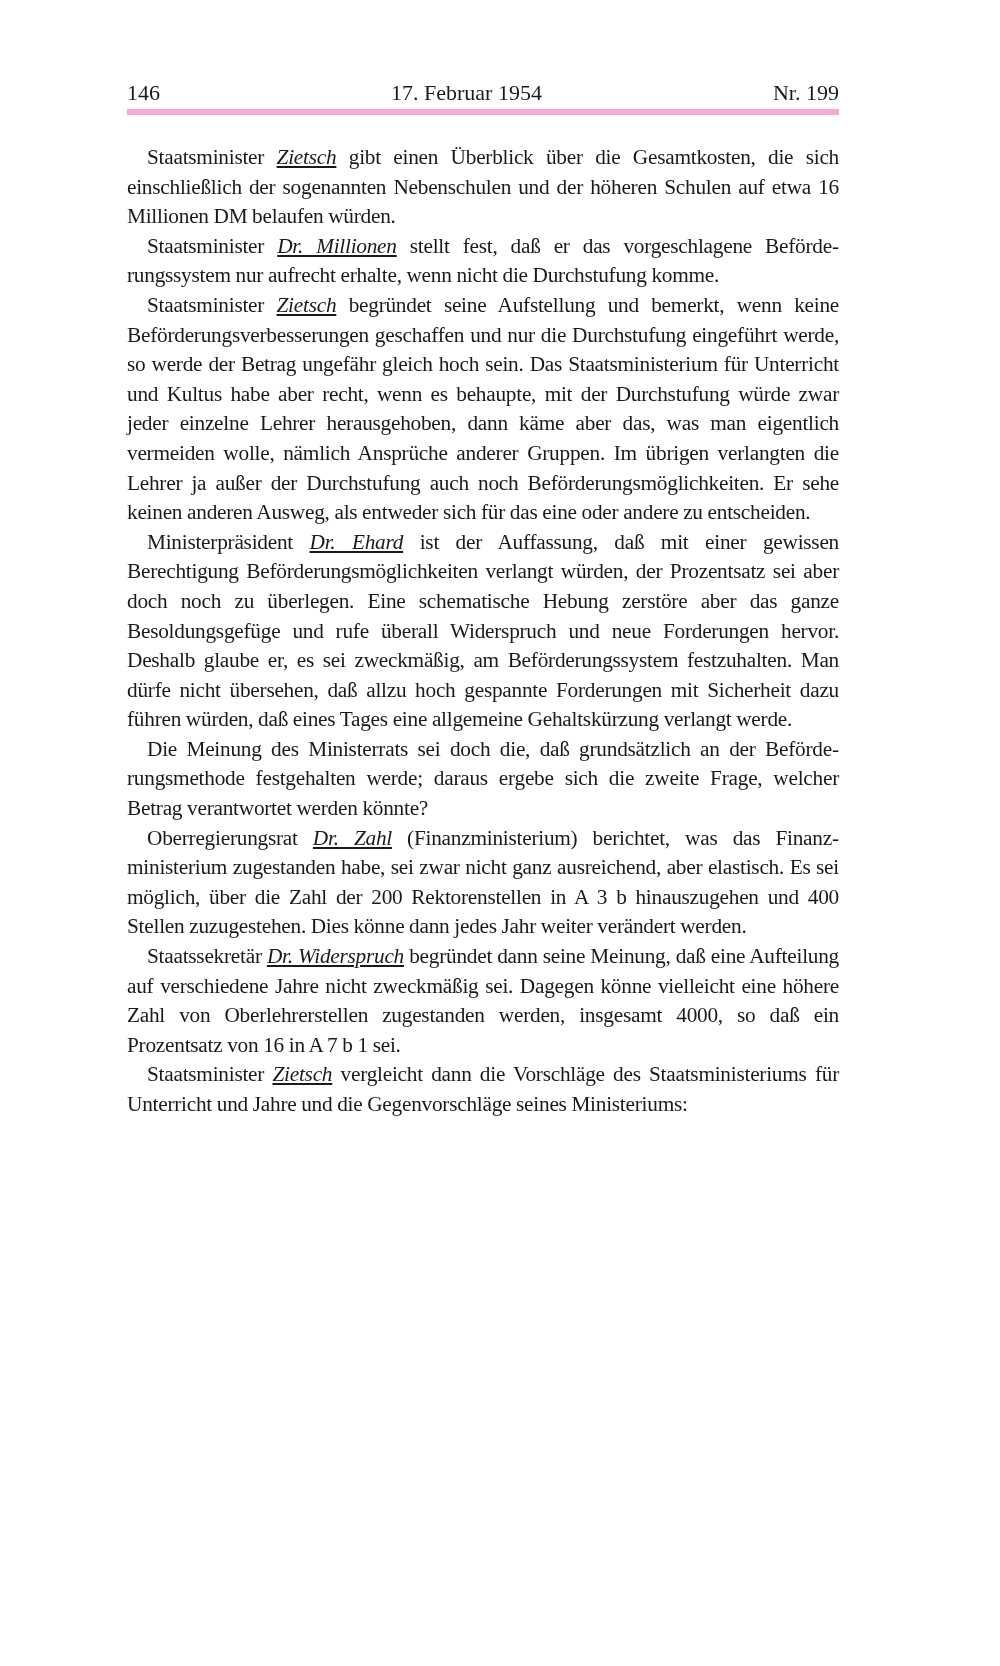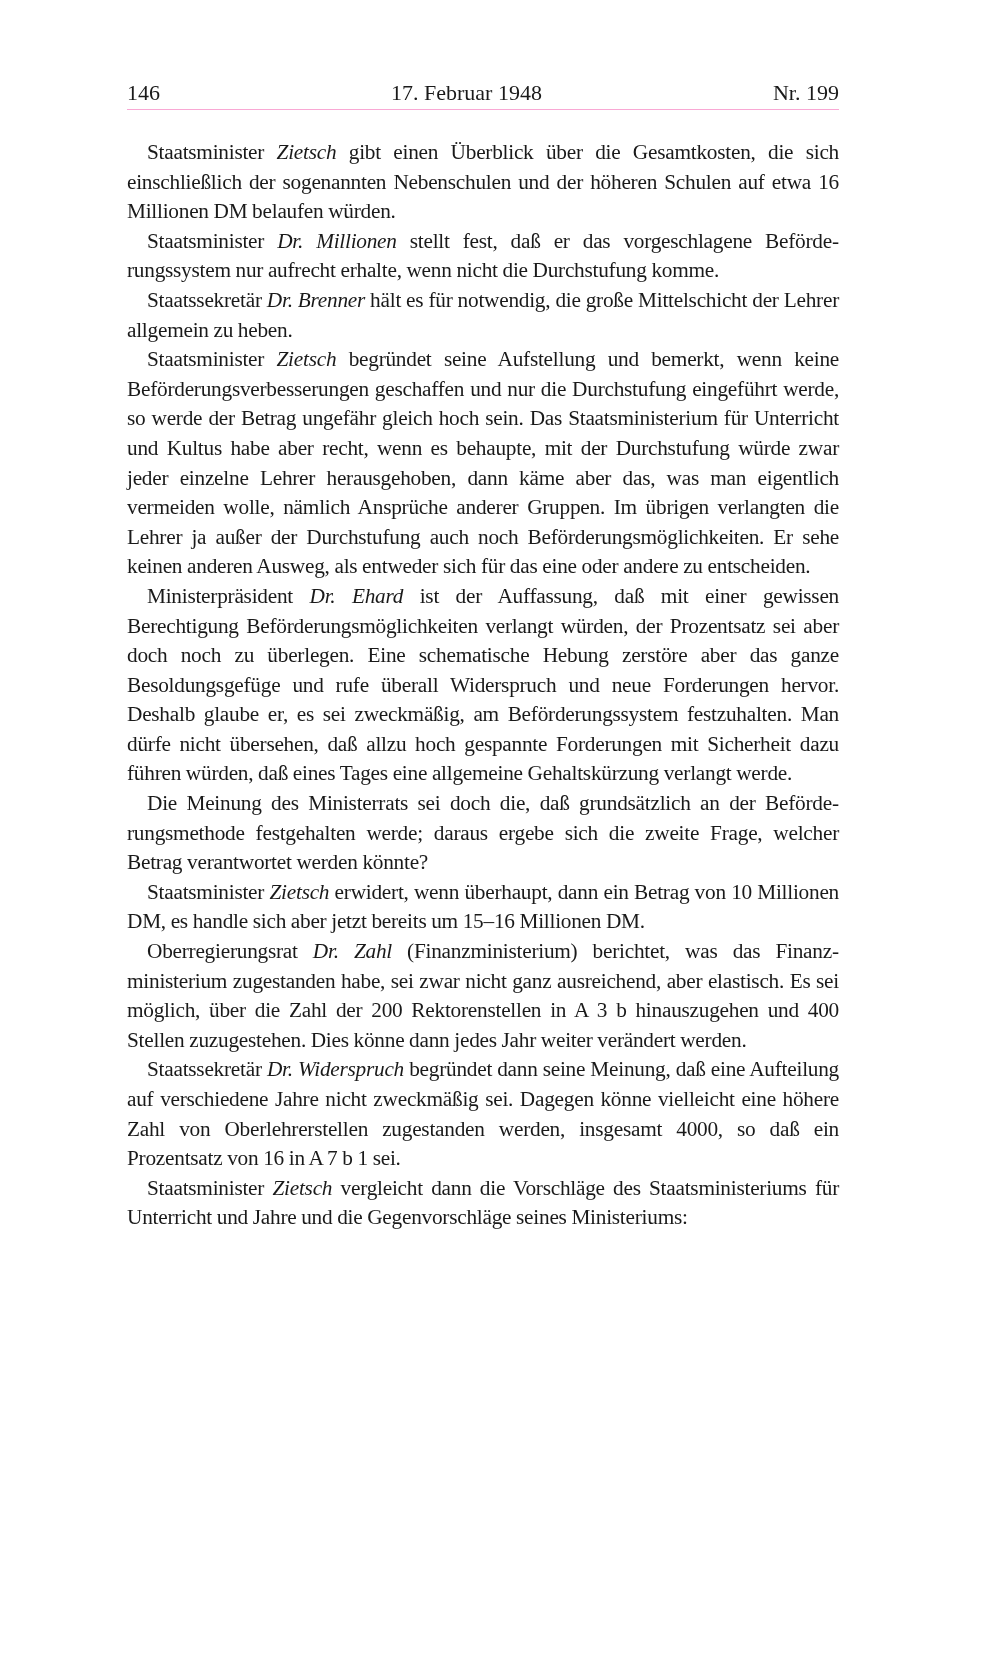--- a/index.html
+++ b/index.html
@@ -5,47 +5,45 @@
     html, body { margin: 0; padding: 0; background: #ffffff; }
     body { width: 1000px; height: 1666px; position: relative; overflow: hidden; }
     .page {
       position: absolute; left: 127px; top: 78px; width: 712px;
       font-family: "Liberation Serif", "DejaVu Serif", serif;
       color: #1a1a1a;
     }
     .running-head {
       display: flex; justify-content: space-between; align-items: baseline;
       font-size: 22px; line-height: 30px; height: 30px;
-      border-bottom: 1px solid #f9a8d4;
+      border-bottom: 6px solid #f9a8d4;
       padding-bottom: 1px;
     }
     .running-head span { display: block; }
     .body-text { margin-top: 28px; }
     .para {
       font-size: 21.3px; line-height: 29.6px;
       text-align: justify; text-indent: 20px; margin: 0;
       hyphens: manual; word-spacing: -0.3px; letter-spacing: -0.25px;
     }
-    .para .name { font-style: italic; }
+    .para .name { font-style: italic; text-decoration: underline; }
   </style>
 </head>
 <body>
 
 <div class="page">
   <div class="running-head">
     <span>146</span>
-    <span>17. Februar 1948</span>
+    <span>17. Februar 1954</span>
     <span>Nr. 199</span>
   </div>
 
   <div class="body-text">
     <p class="para"><span>Staatsminister </span><span class="name">Zietsch</span><span> gibt einen Überblick über die Gesamtkosten, die sich einschließlich der sogenannten Nebenschulen und der höheren Schulen auf etwa 16 Millionen DM belaufen würden.</span></p>
     <p class="para"><span>Staatsminister </span><span class="name">Dr. Millionen</span><span> stellt fest, daß er das vorgeschlagene Beförde­rungssystem nur aufrecht erhalte, wenn nicht die Durchstufung komme.</span></p>
-    <p class="para"><span>Staatssekretär </span><span class="name">Dr. Brenner</span><span> hält es für notwendig, die große Mittelschicht der Lehrer allgemein zu heben.</span></p>
     <p class="para"><span>Staatsminister </span><span class="name">Zietsch</span><span> begründet seine Aufstellung und bemerkt, wenn keine Beförderungsverbesserungen geschaffen und nur die Durchstufung eingeführt werde, so werde der Betrag ungefähr gleich hoch sein. Das Staatsministerium für Unterricht und Kultus habe aber recht, wenn es behaupte, mit der Durch­stufung würde zwar jeder einzelne Lehrer herausgehoben, dann käme aber das, was man eigentlich vermeiden wolle, nämlich Ansprüche anderer Gruppen. Im übrigen verlangten die Lehrer ja außer der Durchstufung auch noch Beförde­rungsmöglichkeiten. Er sehe keinen anderen Ausweg, als entweder sich für das eine oder andere zu entscheiden.</span></p>
     <p class="para"><span>Ministerpräsident </span><span class="name">Dr. Ehard</span><span> ist der Auffassung, daß mit einer gewissen Berechtigung Beförderungsmöglichkeiten verlangt würden, der Prozentsatz sei aber doch noch zu überlegen. Eine schematische Hebung zerstöre aber das ganze Besoldungsgefüge und rufe überall Widerspruch und neue Forderungen hervor. Deshalb glaube er, es sei zweckmäßig, am Beförderungssystem festzu­halten. Man dürfe nicht übersehen, daß allzu hoch gespannte Forderungen mit Sicherheit dazu führen würden, daß eines Tages eine allgemeine Gehaltskür­zung verlangt werde.</span></p>
     <p class="para"><span>Die Meinung des Ministerrats sei doch die, daß grundsätzlich an der Beförde­rungsmethode festgehalten werde; daraus ergebe sich die zweite Frage, welcher Betrag verantwortet werden könnte?</span><span class="name"></span><span></span></p>
-    <p class="para"><span>Staatsminister </span><span class="name">Zietsch</span><span> erwidert, wenn überhaupt, dann ein Betrag von 10 Millionen DM, es handle sich aber jetzt bereits um 15–16 Millionen DM.</span></p>
     <p class="para"><span>Oberregierungsrat </span><span class="name">Dr. Zahl</span><span> (Finanzministerium) berichtet, was das Finanz­ministerium zugestanden habe, sei zwar nicht ganz ausreichend, aber elastisch. Es sei möglich, über die Zahl der 200 Rektorenstellen in A 3 b hinauszugehen und 400 Stellen zuzugestehen. Dies könne dann jedes Jahr weiter verändert werden.</span></p>
     <p class="para"><span>Staatssekretär </span><span class="name">Dr. Widerspruch</span><span> begründet dann seine Meinung, daß eine Aufteilung auf verschiedene Jahre nicht zweckmäßig sei. Dagegen könne viel­leicht eine höhere Zahl von Oberlehrerstellen zugestanden werden, insgesamt 4000, so daß ein Prozentsatz von 16 in A 7 b 1 sei.</span></p>
     <p class="para"><span>Staatsminister </span><span class="name">Zietsch</span><span> vergleicht dann die Vorschläge des Staatsministeriums für Unterricht und Jahre und die Gegenvorschläge seines Ministeriums:</span></p>
   </div>
 </div>
 
 </body></html>

